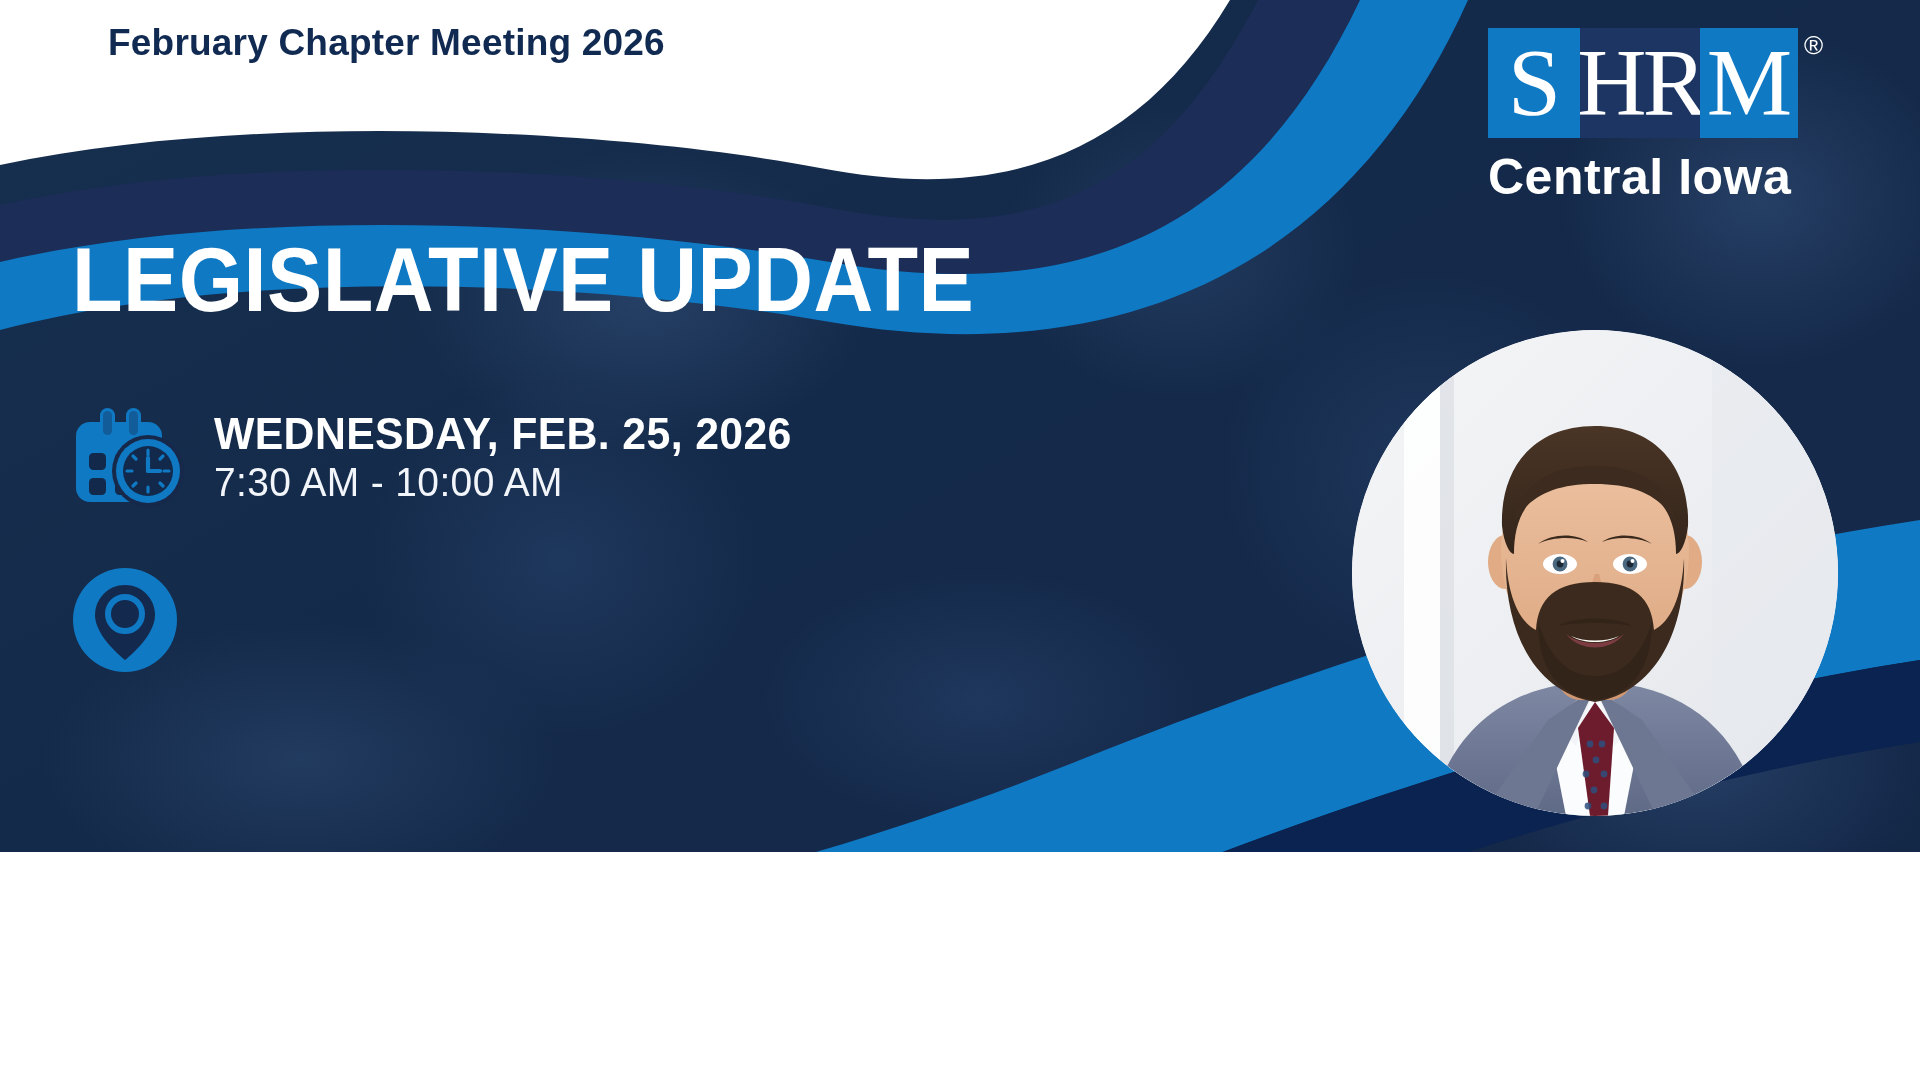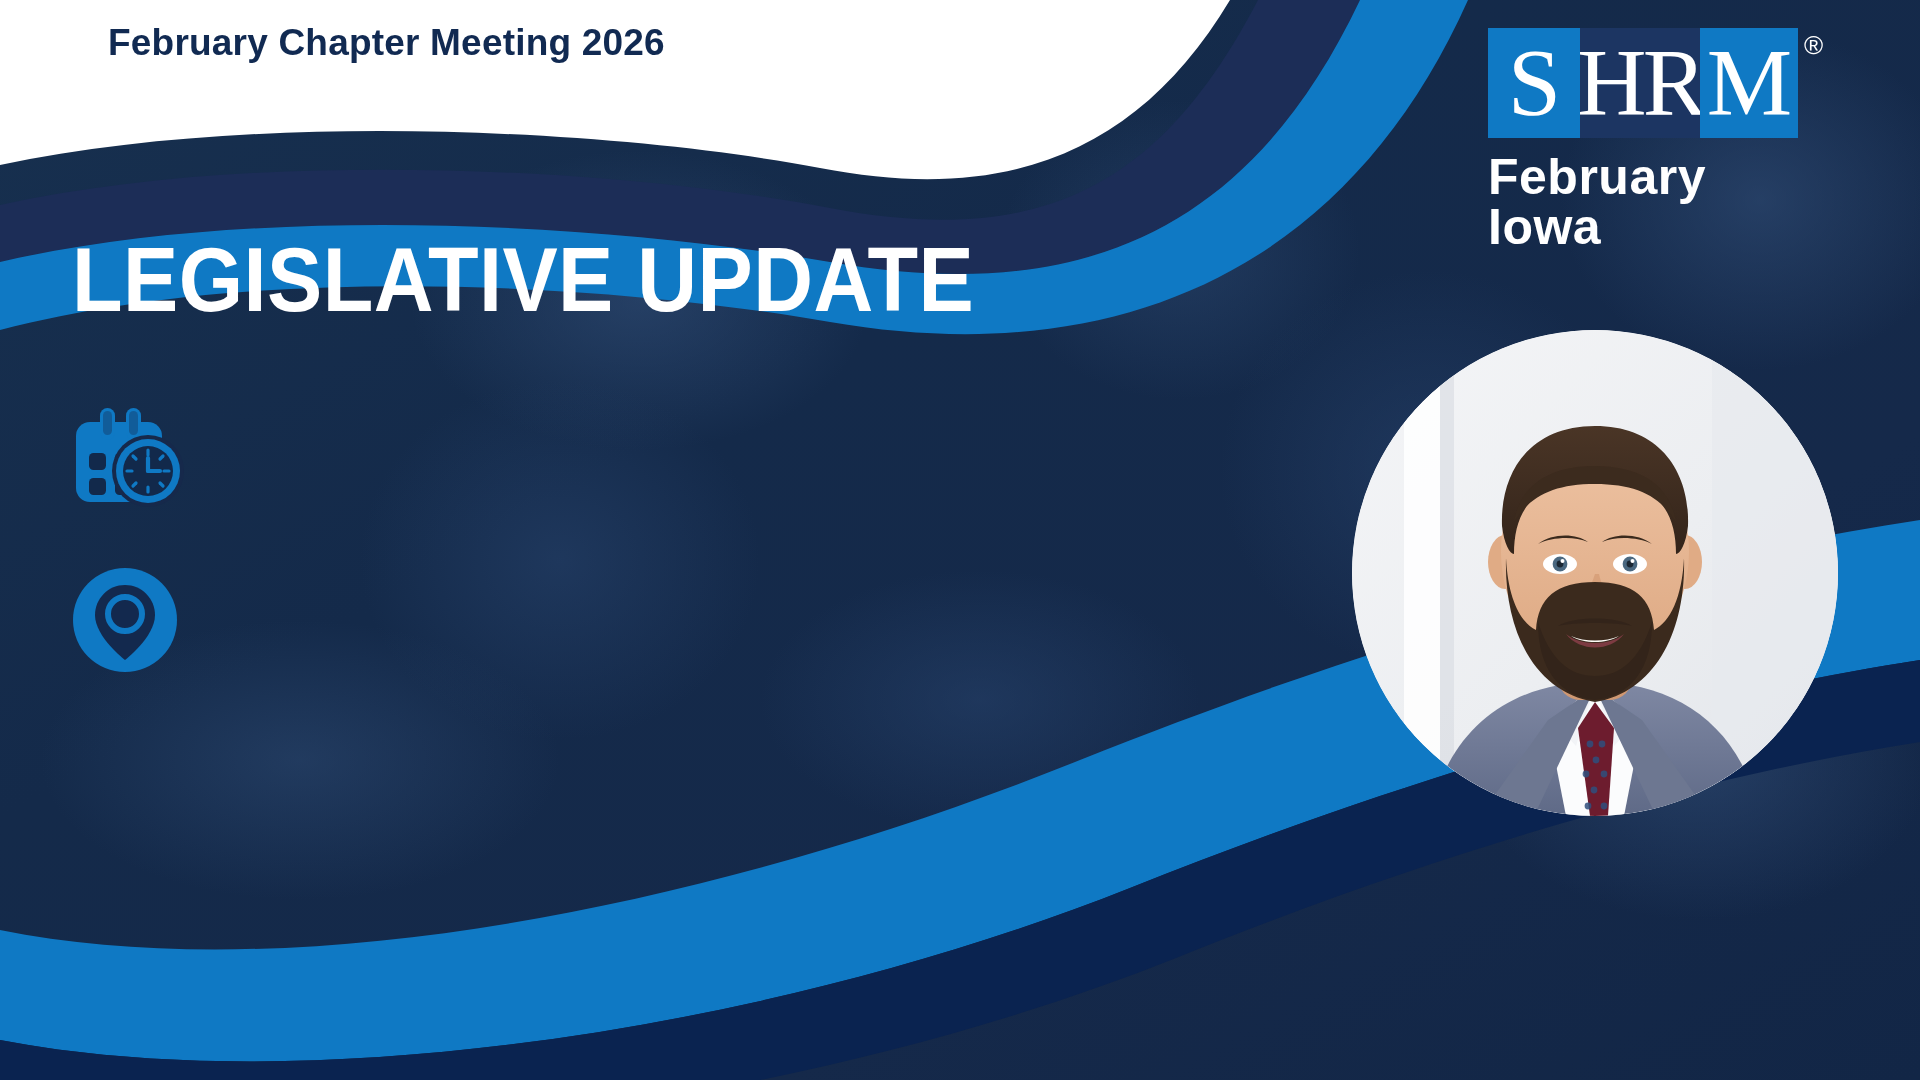--- a/index.html
+++ b/index.html
@@ -7,21 +7,21 @@
     padding: 0;
     background: #ffffff;
   }
   body {
     font-family: "Liberation Sans", sans-serif;
   }
 
   .flyer {
     position: relative;
     width: 1920px;
-    height: 1080px;
+    height: 852px;
     overflow: hidden;
     background: #ef4444;
   }
 
   
   .bg-art {
     position: absolute;
     inset: 0;
     width: 1920px;
     height: 1080px;
@@ -261,21 +261,21 @@
 
   <div class="eyebrow">February Chapter Meeting 2026</div>
 
   <div class="logo-block">
     <div class="logo-marks">
       <div class="logo-cell s">S</div>
       <div class="logo-cell hr">HR</div>
       <div class="logo-cell m">M</div>
       <div class="logo-reg">®</div>
     </div>
-    <div class="logo-chapter">February Iowa</div>
+    <div class="logo-chapter">Central Iowa</div>
   </div>
 
   <div class="headline">LEGISLATIVE UPDATE</div>
 
   <div class="info-row date">
     <div class="info-icon">
       <svg width="118" height="100" viewBox="0 0 118 100">
 
         <rect x="6" y="14" width="86" height="80" rx="14" fill="#0f79c4"></rect>
 
@@ -300,20 +300,24 @@
           <line x1="63" y1="48" x2="66" y2="51"></line>
           <line x1="90" y1="75" x2="93" y2="78"></line>
           <line x1="93" y1="48" x2="90" y2="51"></line>
           <line x1="66" y1="75" x2="63" y2="78"></line>
         </g>
         <g stroke="#0f79c4" stroke-width="4.2" stroke-linecap="round">
           <line x1="78" y1="63" x2="78" y2="50"></line>
           <line x1="78" y1="63" x2="90" y2="63"></line>
         </g>
       </svg>
+    </div>
+    <div class="info-text">
+      <div class="info-title">WEDNESDAY, FEB. 25, 2026</div>
+      <div class="info-sub">7:30 AM - 10:00 AM</div>
     </div>
   </div>
 
   <div class="info-row place">
     <div class="info-icon">
       <svg width="104" height="104" viewBox="0 0 104 104">
         <circle cx="52" cy="52" r="52" fill="#0f79c4"></circle>
         <path d="M52 17
                  C 35.5 17 22 30.4 22 47
                  C 22 69 52 92 52 92

